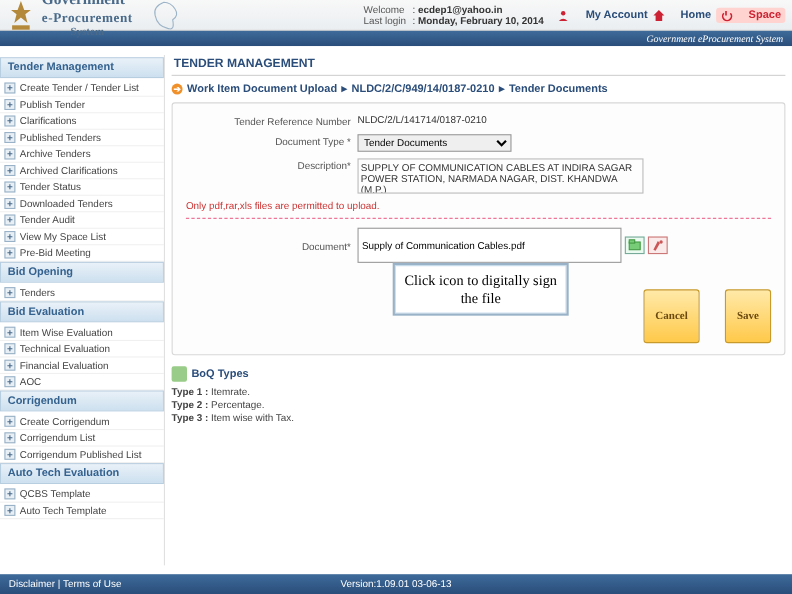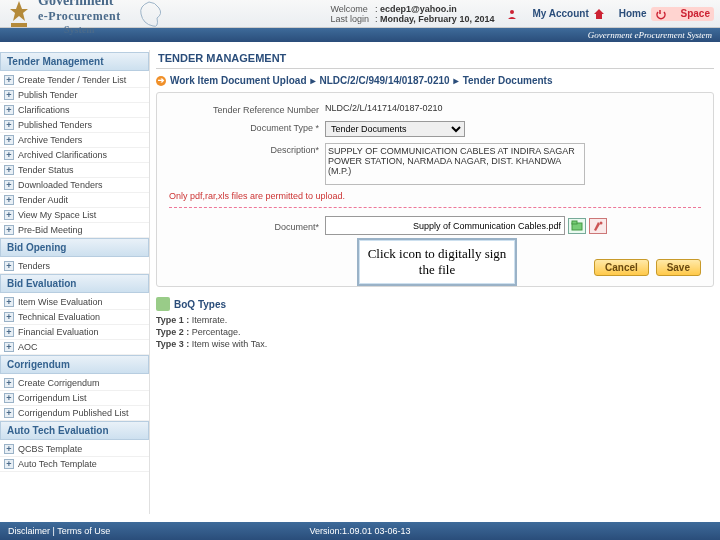--- a/index.html
+++ b/index.html
@@ -140,30 +140,30 @@
     position: relative;
   }
   .field-row { display:flex; margin-bottom:6px; align-items:flex-start; }
   .field-row .lbl { width: 150px; text-align:right; color:#555; font-size:9px; padding-top:2px; }
   .field-row .val { margin-left:6px; font-size:9px; color:#333; }
   .field-row select {
     font-size:9px; border:1px solid #999; padding:1px;
     width: 140px;
   }
   .desc-box {
-    border:1px solid #bbb; width: 260px; height: 42px;
+    border:1px solid #bbb; width: 260px; height: 32px;
     font-size:9px; padding:2px; overflow:hidden;
     color:#333;
   }
   .note { color:#c33; font-size:9px; margin:4px 0 6px 0; }
   .divider { border-top:1px dashed #e79; margin:4px 0 8px 0; }
   .doc-input-row { display:flex; align-items:center; }
   .doc-input {
-    border:1px solid #999; width:240px; height:19px; font-size:9px;
-    padding:1px 3px; margin-left:6px;text-align:right;
+    border:1px solid #999; width:240px; height:32px; font-size:9px;
+    padding:1px 3px; margin-left:6px;
   }
   .mini-icon {
     width:18px;height:16px;border:1px solid #7a9; background:#eafaf0;
     margin-left:3px; cursor:pointer; display:inline-flex;align-items:center;justify-content:center;
   }
   .mini-icon.sign { border-color:#c77; background:#faeaea; }
   .callout {
     position:absolute;
     left: 200px; top: 145px;
     width: 160px;
@@ -177,26 +177,27 @@
     box-shadow: inset 0 0 0 1px #cde0ef;
   }
   .action-row {
     text-align:right; margin-top: 24px;
   }
   .btn {
     display:inline-block;
     background: linear-gradient(#ffe9a8, #ffc94a);
     border:1px solid #c89a2a;
     border-radius:3px;
-    padding: 2px 10px;
+    padding: 18px 10px;
     font-size:10px;
     font-weight:bold;
     color:#6a4a10;
     cursor:pointer;
-    margin-left:4px;
+    margin-left:20px;
+    font-family:Liberation Serif, serif;
   }
   .boq {
     margin-top: 10px;
     font-size:9px;
     color:#444;
   }
   .boq-hd {
     font-weight:bold; color:#2a4d7a; font-size:10px;
     display:flex;align-items:center;gap:4px;
     margin-bottom:4px;

